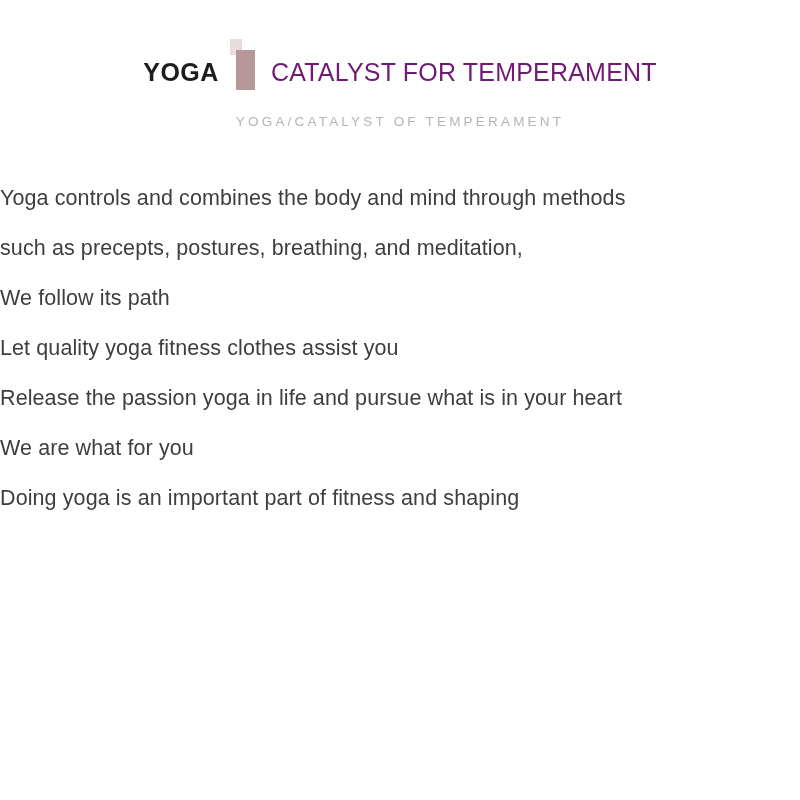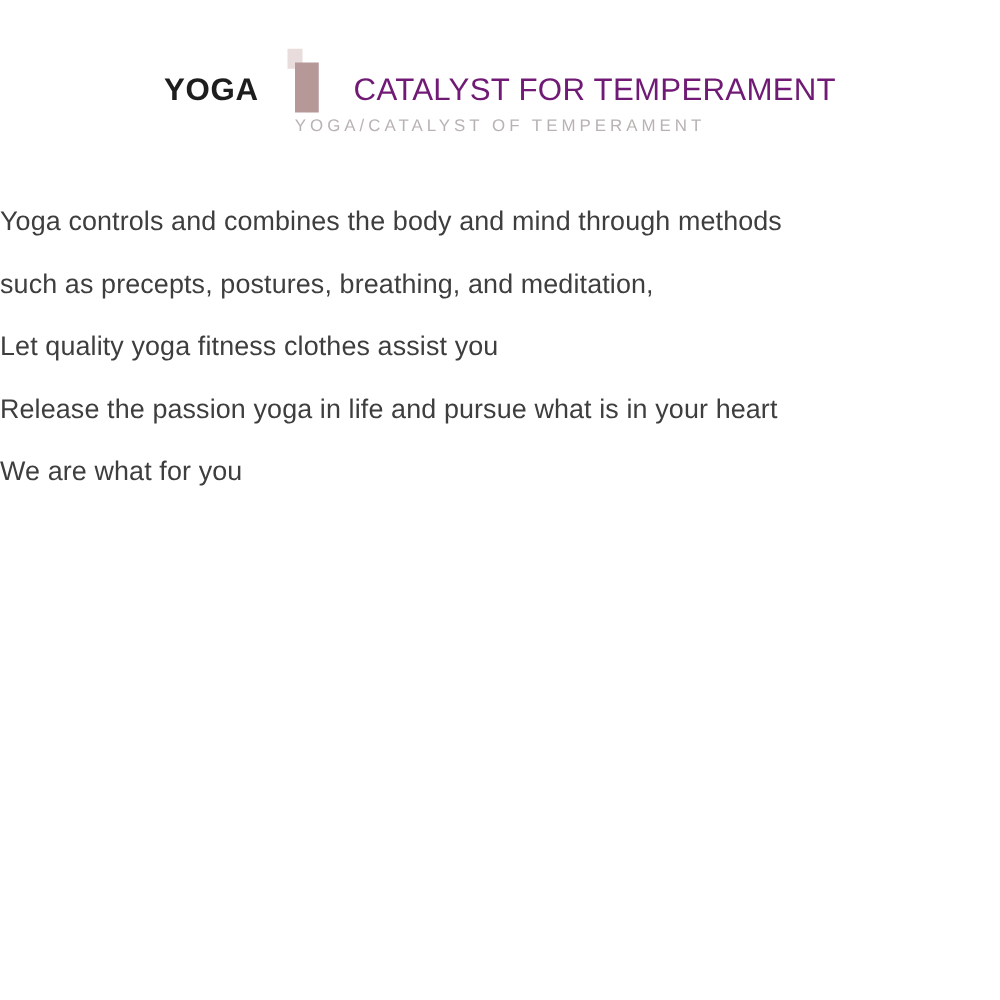--- a/index.html
+++ b/index.html
@@ -24,21 +24,21 @@
   
   .header {
     padding-top: 52px;
     text-align: center;
   }
 
   .title-row {
     display: flex;
     align-items: center;
     justify-content: center;
-    gap: 12px;
+    gap: 0px;
     height: 40px;
   }
 
   .title-brand {
     font-size: 25px;
     font-weight: bold;
     color: #1d1d1d;
     letter-spacing: 0.5px;
     line-height: 1;
   }
@@ -68,21 +68,21 @@
 
   .title-main {
     font-size: 25px;
     font-weight: normal;
     color: #701a75;
     letter-spacing: 0.2px;
     line-height: 1;
   }
 
   .subtitle {
-    margin-top: 1px;
+    margin-top: 22px;
     font-size: 13.5px;
     color: #b9b2b2;
     letter-spacing: 3.2px;
     text-align: center;
   }
 
   
   .body-copy {
     margin-top: 44px;
     text-align: left;
@@ -109,18 +109,20 @@
         <span class="swatch-dark"></span>
       </span>
       <span class="title-main">CATALYST FOR TEMPERAMENT</span>
     </div>
     <div class="subtitle">YOGA/CATALYST OF TEMPERAMENT</div>
   </div>
 
   <div class="body-copy">
     <div class="copy-line">Yoga controls and combines the body and mind through methods</div>
     <div class="copy-line">such as precepts, postures, breathing, and meditation,</div>
+    <div class="copy-line">We follow its path</div>
     <div class="copy-line">Let quality yoga fitness clothes assist you</div>
     <div class="copy-line">Release the passion yoga in life and pursue what is in your heart</div>
     <div class="copy-line">We are what for you</div>
+    <div class="copy-line">Doing yoga is an important part of fitness and shaping</div>
   </div>
 
 </div>
 
 </body></html>

